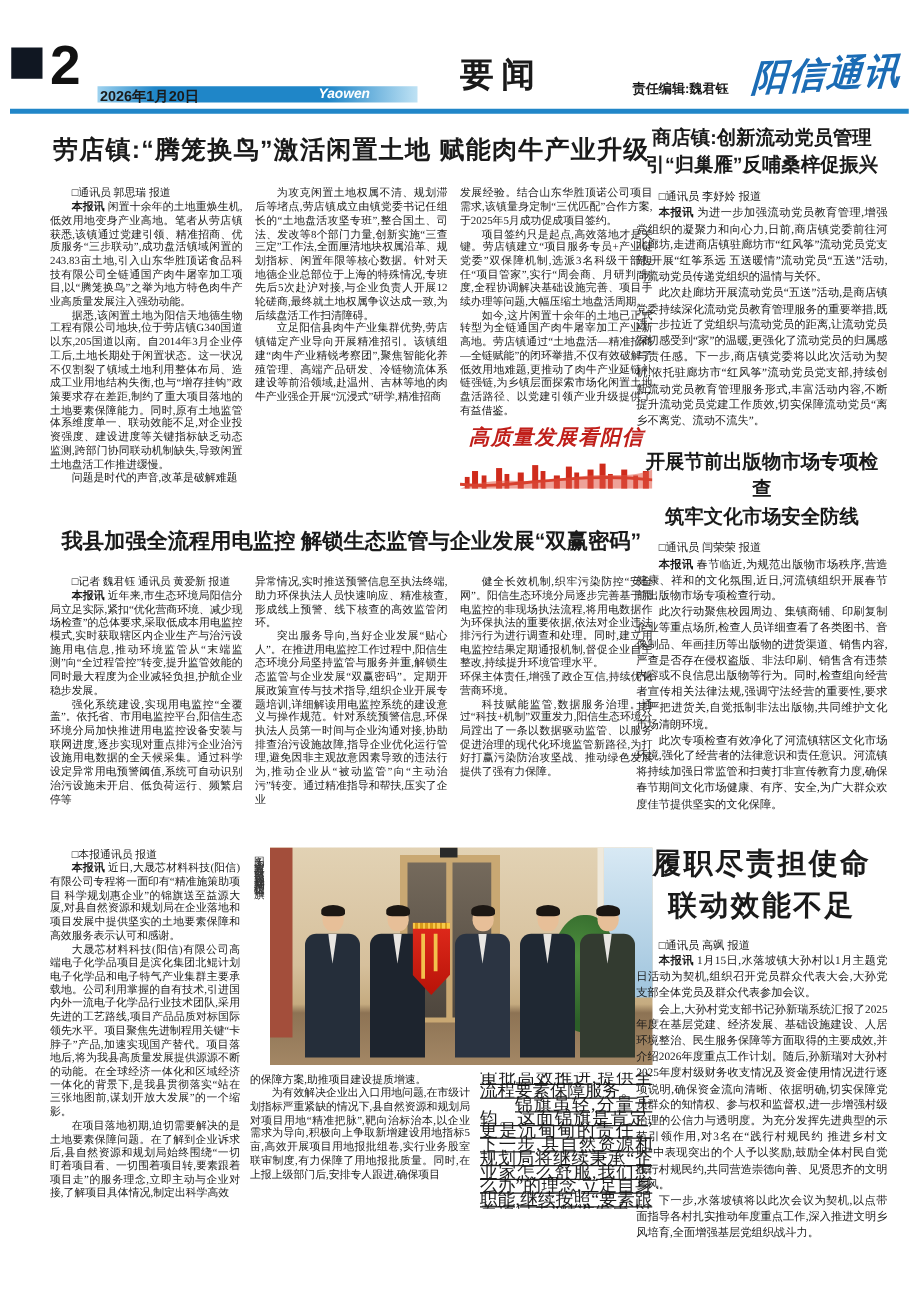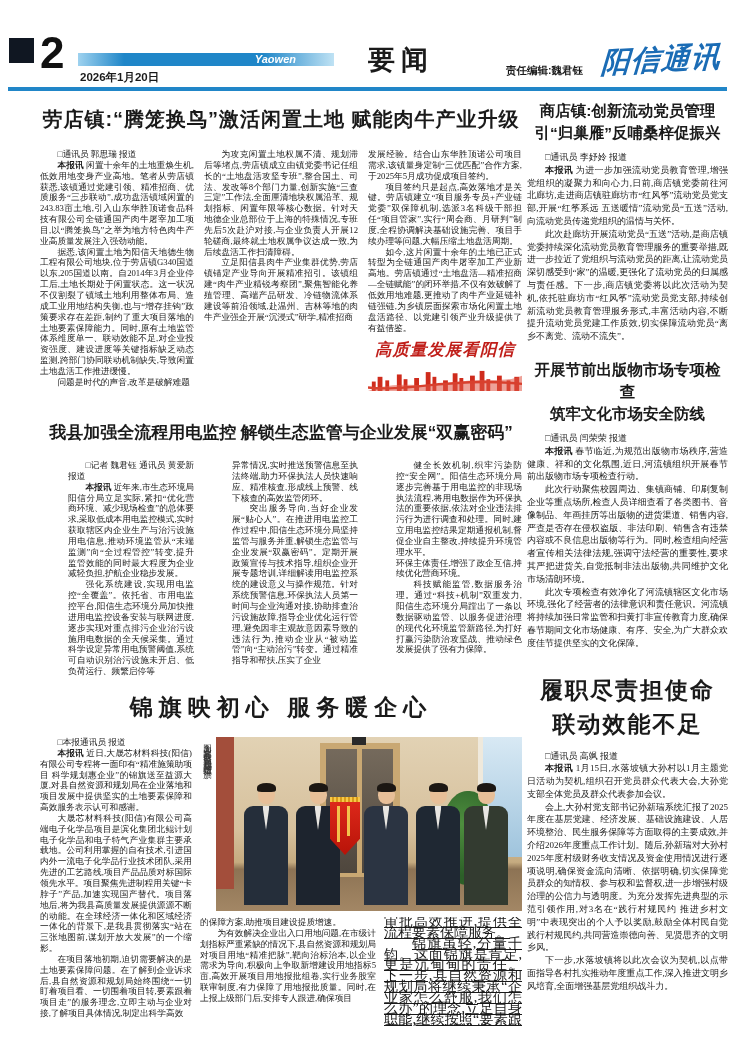--- a/index.html
+++ b/index.html
@@ -2,21 +2,21 @@
 <html><head>
 <meta charset="utf-8">
 <style>
   html,body{margin:0;padding:0;background:#ffffff;}
   .page{position:relative;width:735px;height:1050px;background:#fff;overflow:hidden;
         font-family:"Liberation Serif",serif;color:#1a1a1a;}
 
   
   .corner{position:absolute;left:9px;top:38px;width:25px;height:25px;background:#101722;}
   .pagenum{position:absolute;left:40px;top:28px;font:700 44px "Liberation Sans",sans-serif;color:#111;}
-  .bluebar{position:absolute;left:78px;top:53px;width:256px;height:13px;
+  .bluebar{position:absolute;left:78px;top:69px;width:256px;height:13px;
            background:linear-gradient(90deg,#9ed2ef 0%,#1f86c8 18%,#1f86c8 72%,#bfe2f4 100%);}
   .pinyin{position:absolute;right:38px;top:0px;color:#fff;font:italic 700 11px "Liberation Sans",sans-serif;}
   .date{position:absolute;left:80px;top:70px;font:700 11.5px "Liberation Sans",sans-serif;}
   .section{position:absolute;left:368px;top:42px;font:700 27px "Liberation Sans",sans-serif;letter-spacing:6px;}
   .editor{position:absolute;left:506px;top:64px;font:700 10.5px "Liberation Sans",sans-serif;}
   .masthead{position:absolute;left:601px;top:40px;width:130px;color:#1b6cb5;
             font:700 italic 29px "DejaVu Serif",serif;transform:rotate(-3deg) skewX(-6deg);
             letter-spacing:1px;white-space:nowrap;}
   .rule{position:absolute;left:8px;top:87px;width:719px;height:4px;background:#2186c8;}
 
@@ -24,21 +24,21 @@
   .para{margin:0;text-indent:2em;}
   .para.ni{text-indent:0;}
   .para.by{font-weight:400;}
   .lead{font-weight:700;}
 
   
   .zone-left{position:absolute;left:40px;top:98px;width:482px;}
   .a1-head{font:700 20px "Liberation Sans",sans-serif;text-align:center;letter-spacing:1px;margin:8px 0 16px;}
   .cols{display:flex;gap:10px;}
   .col{width:154px;font-size:8.7px;line-height:10.85px;text-align:justify;overflow:hidden;}
-  .h250{height:250px;} .h218{height:218px;margin-left:28px;}
+  .h250{height:250px;} .h218{height:218px;}
   .a2-head{font:700 17px "Liberation Sans",sans-serif;text-align:center;margin:22px 0 16px;}
   .a3-head{font:700 23px "Liberation Sans",sans-serif;text-align:center;letter-spacing:6px;margin:14px 0 14px;}
 
   
   .banner{margin-top:3px;height:56px;position:relative;overflow:hidden;}
   .banner-text{color:#c01f1a;font:700 italic 16.5px "DejaVu Serif",serif;letter-spacing:1px;
                text-align:center;text-indent:0;margin-top:3px;white-space:nowrap;}
   .skyline{display:block;width:100%;height:26px;margin-top:4px;}
 
   
@@ -75,21 +75,21 @@
                  width:7px;height:24px;background:#e8e6e2;clip-path:polygon(0 0,100% 0,50% 100%);}
   .pennant{position:absolute;left:114px;top:60px;width:30px;height:58px;z-index:5;
            background:linear-gradient(180deg,#e02a1c,#b81308);
            clip-path:polygon(0 0,100% 0,100% 72%,50% 100%,0 72%);}
   .pennant .bar{position:absolute;left:0;right:0;top:0;height:5px;
            background:repeating-linear-gradient(90deg,#f7c948 0 2px,#d89b1a 2px 4px);}
   .pennant .tx1{position:absolute;left:7px;top:9px;width:3px;height:36px;background:#f3c14c;}
   .pennant .tx2{position:absolute;left:17px;top:9px;width:3px;height:30px;background:#f3c14c;}
 
   
-  .zone-right{position:absolute;left:527px;top:100px;width:201px;}
+  .zone-right{position:absolute;left:509px;top:100px;width:201px;}
   .r-head{font:700 15.5px "Liberation Sans",sans-serif;text-align:center;line-height:1.42;margin:0;}
   .r-head-big{font:700 23px "Liberation Serif",serif;text-align:center;line-height:1.5;letter-spacing:2px;margin:0;}
   .rbody{margin-top:7px;font-size:9px;line-height:12.8px;text-align:justify;}
   .r2-block{margin-top:16px;} .r3-block{margin-top:24px;}
 </style>
 </head>
 <body>
 
 <div class="page">
 
@@ -164,21 +164,20 @@
           <p class="para ni">异常情况,实时推送预警信息至执法终端,助力环保执法人员快速响应、精准核查,形成线上预警、线下核查的高效监管闭环。</p>
           <p class="para">突出服务导向,当好企业发展“贴心人”。在推进用电监控工作过程中,阳信生态环境分局坚持监管与服务并重,解锁生态监管与企业发展“双赢密码”。定期开展政策宣传与技术指导,组织企业开展专题培训,详细解读用电监控系统的建设意义与操作规范。针对系统预警信息,环保执法人员第一时间与企业沟通对接,协助排查治污设施故障,指导企业优化运行管理,避免因非主观故意因素导致的违法行为,推动企业从“被动监管”向“主动治污”转变。通过精准指导和帮扶,压实了企业</p>
         </div>
       <div class="col h218">
           <p class="para">健全长效机制,织牢污染防控“安全网”。阳信生态环境分局逐步完善基于用电监控的非现场执法流程,将用电数据作为环保执法的重要依据,依法对企业违法排污行为进行调查和处理。同时,建立用电监控结果定期通报机制,督促企业自主整改,持续提升环境管理水平。</p>
           <p class="para ni">环保主体责任,增强了政企互信,持续优化营商环境。</p>
           <p class="para">科技赋能监管,数据服务治理。通过“科技+机制”双重发力,阳信生态环境分局蹚出了一条以数据驱动监管、以服务促进治理的现代化环境监管新路径,为打好打赢污染防治攻坚战、推动绿色发展提供了强有力保障。</p>
         </div>
     </div>
 
-    <h2 class="a3-head">锦旗映初心 服务暖企心</h2>
     <div class="a3-body">
       <div class="a3-col1">
           <p class="para by">□本报通讯员 报道</p>
           <p class="para"><b class="lead">本报讯</b> 近日,大晟芯材料科技(阳信)有限公司专程将一面印有“精准施策助项目 科学规划惠企业”的锦旗送至益源大厦,对县自然资源和规划局在企业落地和项目发展中提供坚实的土地要素保障和高效服务表示认可和感谢。</p>
           <p class="para">大晟芯材料科技(阳信)有限公司高端电子化学品项目是滨化集团北鲲计划电子化学品和电子特气产业集群主要承载地。公司利用掌握的自有技术,引进国内外一流电子化学品行业技术团队,采用先进的工艺路线,项目产品品质对标国际领先水平。项目聚焦先进制程用关键“卡脖子”产品,加速实现国产替代。项目落地后,将为我县高质量发展提供源源不断的动能。在全球经济一体化和区域经济一体化的背景下,是我县贯彻落实“站在三张地图前,谋划开放大发展”的一个缩影。</p>
           <p class="para">在项目落地初期,迫切需要解决的是土地要素保障问题。在了解到企业诉求后,县自然资源和规划局始终围绕“一切盯着项目看、一切围着项目转,要素跟着项目走”的服务理念,立即主动与企业对接,了解项目具体情况,制定出科学高效</p>
         </div>
       <div class="a3-right">
         <div class="photo-row">
           <div class="caption">图为企业向县自然资源和规划局赠送锦旗。</div>

